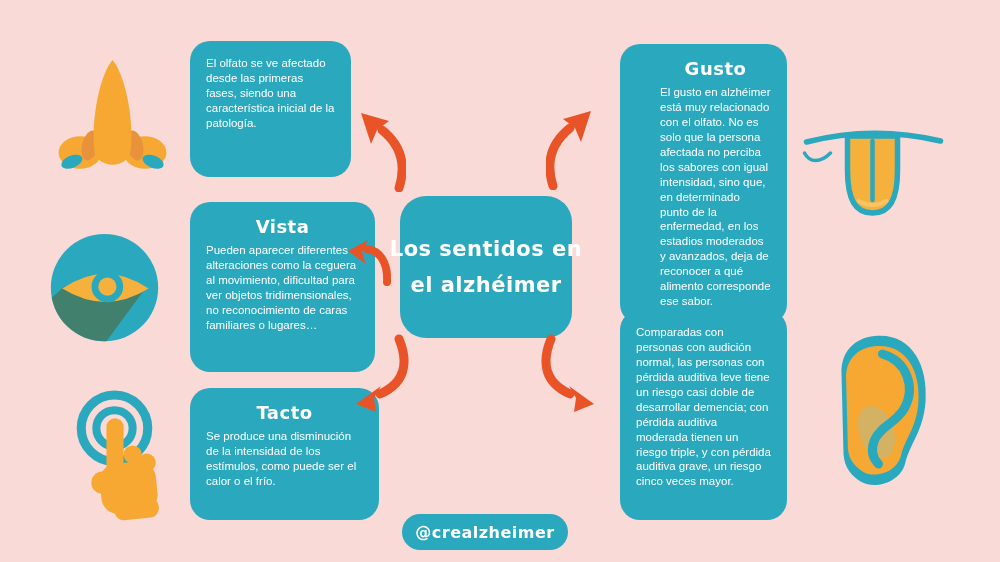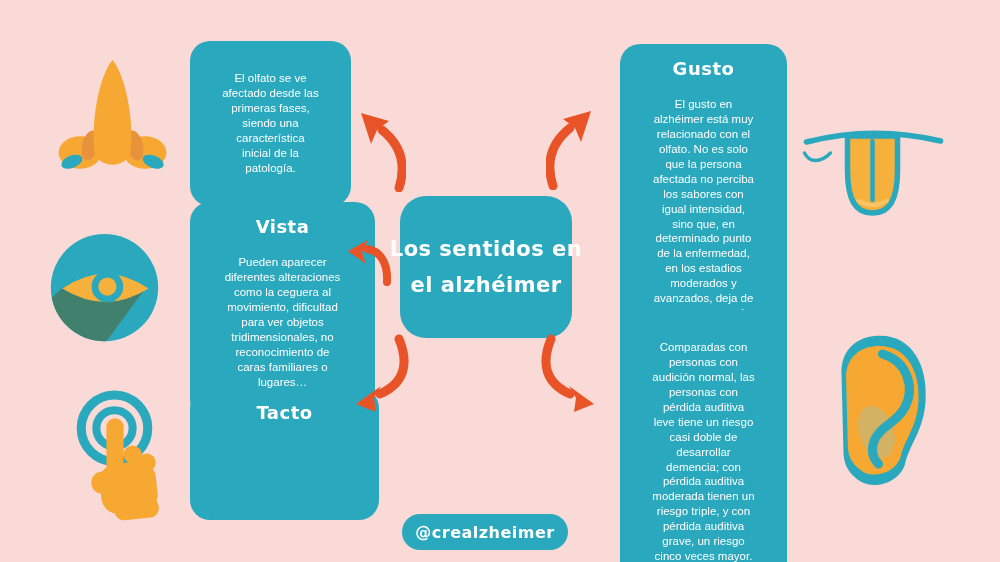--- a/index.html
+++ b/index.html
@@ -22,31 +22,30 @@
   .sense-card h2{
     margin:2px 0 6px 0;
     text-align:center;
     font-family:"DejaVu Sans", sans-serif;
     font-weight:800;
     font-size:18px;
     letter-spacing:0.5px;
     color:#ffffff;
   }
   .sense-card p{
-    margin:18px;
+    margin:3px;
     font-size:11.5px;
     line-height:1.3;
     color:#ffffff;
-    text-align:center;
   }
 
   #card-olfato  {left:190px; top:41px;  width:161px; min-height:136px;}
   #card-vista   {left:190px; top:202px; width:185px; min-height:170px;}
   #card-tacto   {left:190px; top:388px; width:189px; min-height:132px;}
-  #card-gusto   {left:620px; top:44px;  width:167px; min-height:243px;}
+  #card-gusto   {left:620px; top:44px;  width:167px; min-height:243px;padding-left:37px;}
   #card-audicion{left:620px; top:310px; width:167px; min-height:210px;}
 
   .center-card{
     position:absolute;
     left:400px; top:196px; width:172px; height:142px;
     background:#2aa8be;
     border-radius:26px;
     display:flex;flex-direction:column;justify-content:center;align-items:center;
     gap:12px;
   }
@@ -86,20 +85,21 @@
     <p>El olfato se ve afectado desde las primeras fases, siendo una característica inicial de la patología.</p>
   </div>
 
   <div class="sense-card" id="card-vista">
     <h2>Vista</h2>
     <p>Pueden aparecer diferentes alteraciones como la ceguera al movimiento, dificultad para ver objetos tridimensionales, no reconocimiento de caras familiares o lugares…</p>
   </div>
 
   <div class="sense-card" id="card-tacto">
     <h2>Tacto</h2>
+    <p>Se produce una disminución de la intensidad de los estímulos, como puede ser el calor o el frío.</p>
   </div>
 
   <div class="sense-card" id="card-gusto">
     <h2>Gusto</h2>
     <p>El gusto en alzhéimer está muy relacionado con el olfato. No es solo que la persona afectada no perciba los sabores con igual intensidad, sino que, en determinado punto de la enfermedad, en los estadios moderados y avanzados, deja de reconocer a qué alimento corresponde ese sabor.</p>
   </div>
 
   <div class="sense-card" id="card-audicion">
     <p>Comparadas con personas con audición normal, las personas con pérdida auditiva leve tiene un riesgo casi doble de desarrollar demencia; con pérdida auditiva moderada tienen un riesgo triple, y con pérdida auditiva grave, un riesgo cinco veces mayor.</p>
   </div>

